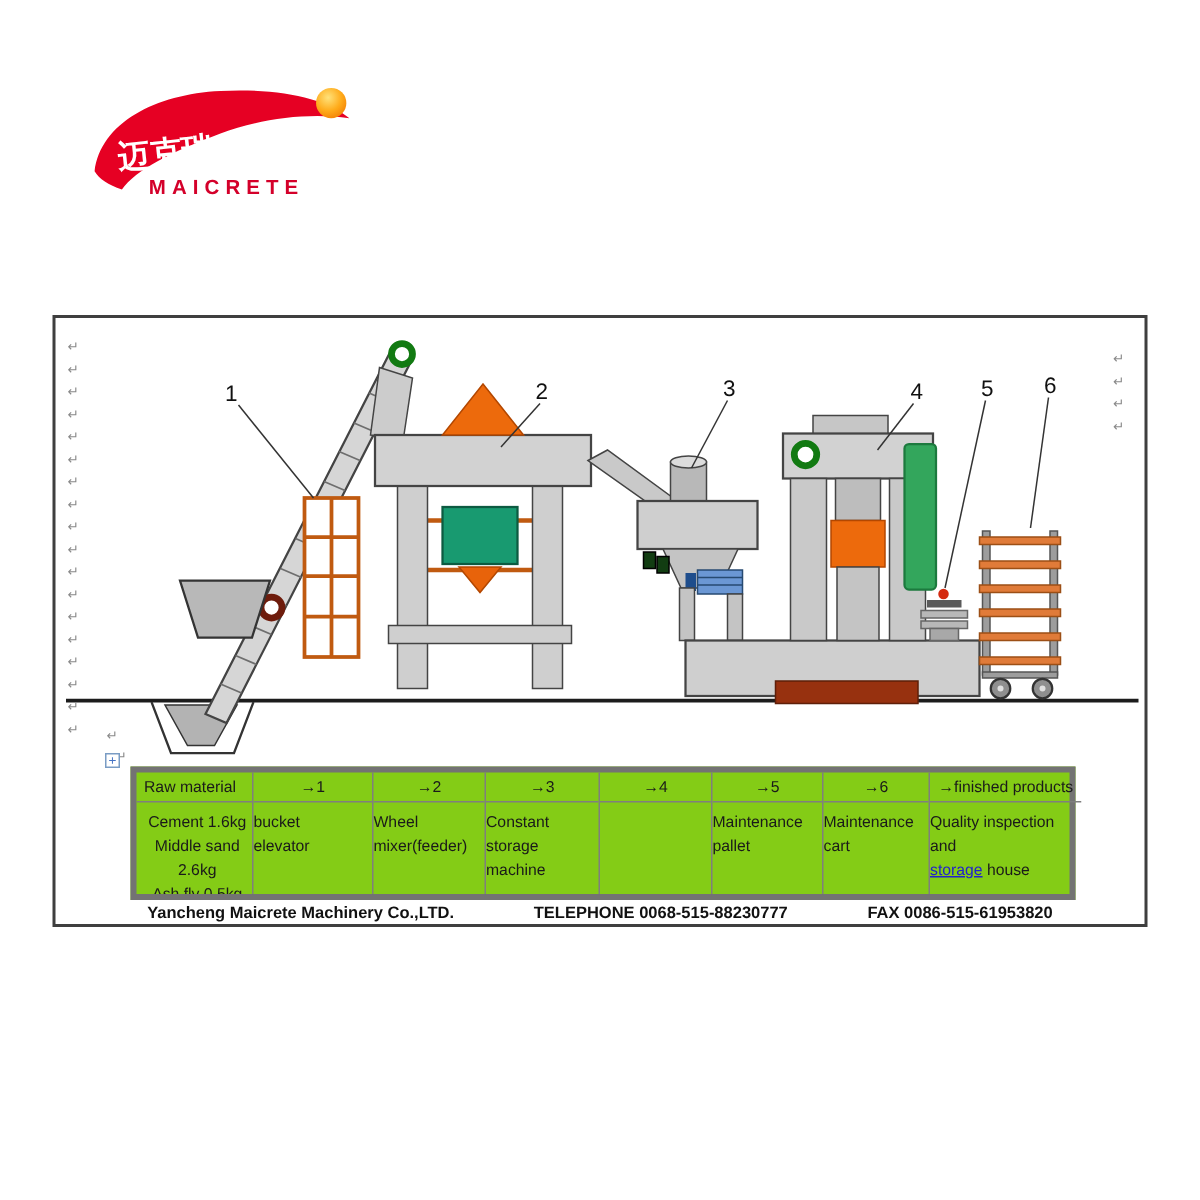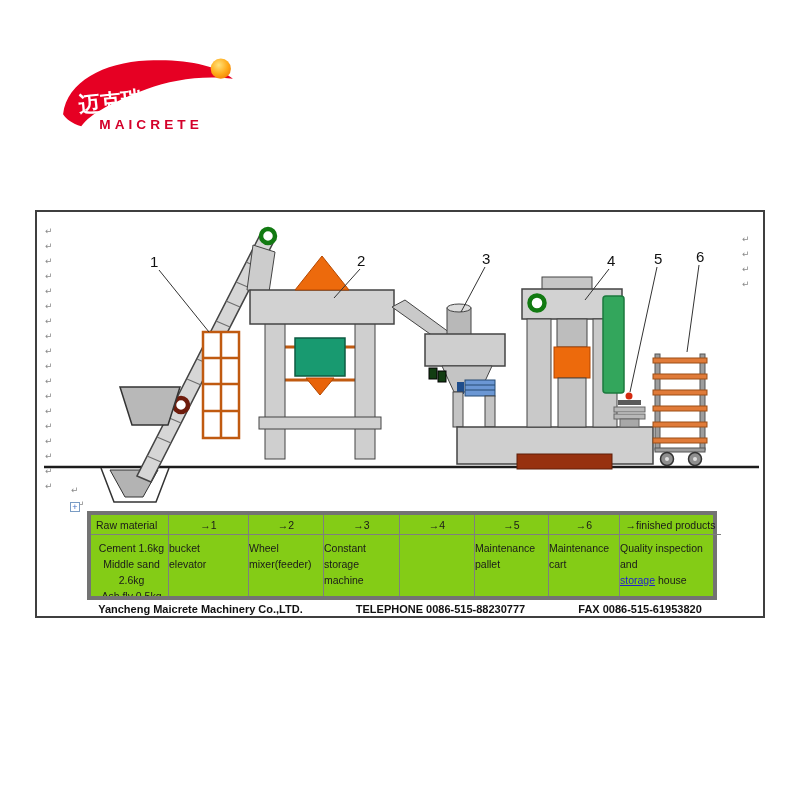--- a/index.html
+++ b/index.html
@@ -260,18 +260,18 @@
           <div>
             <span></span><a class="tlink">storage</a><span>  house</span>
           </div>
         </div>
       </div>
 
     </div>
 
     <div class="footer">
       <span>Yancheng Maicrete Machinery Co.,LTD.</span>
-      <span>TELEPHONE 0086-515-88230777</span>
+      <span>TELEPHONE 0068-515-88230777</span>
       <span>FAX 0086-515-61953820</span>
     </div>
 
   </div>
 </div>
 
 </body></html>

